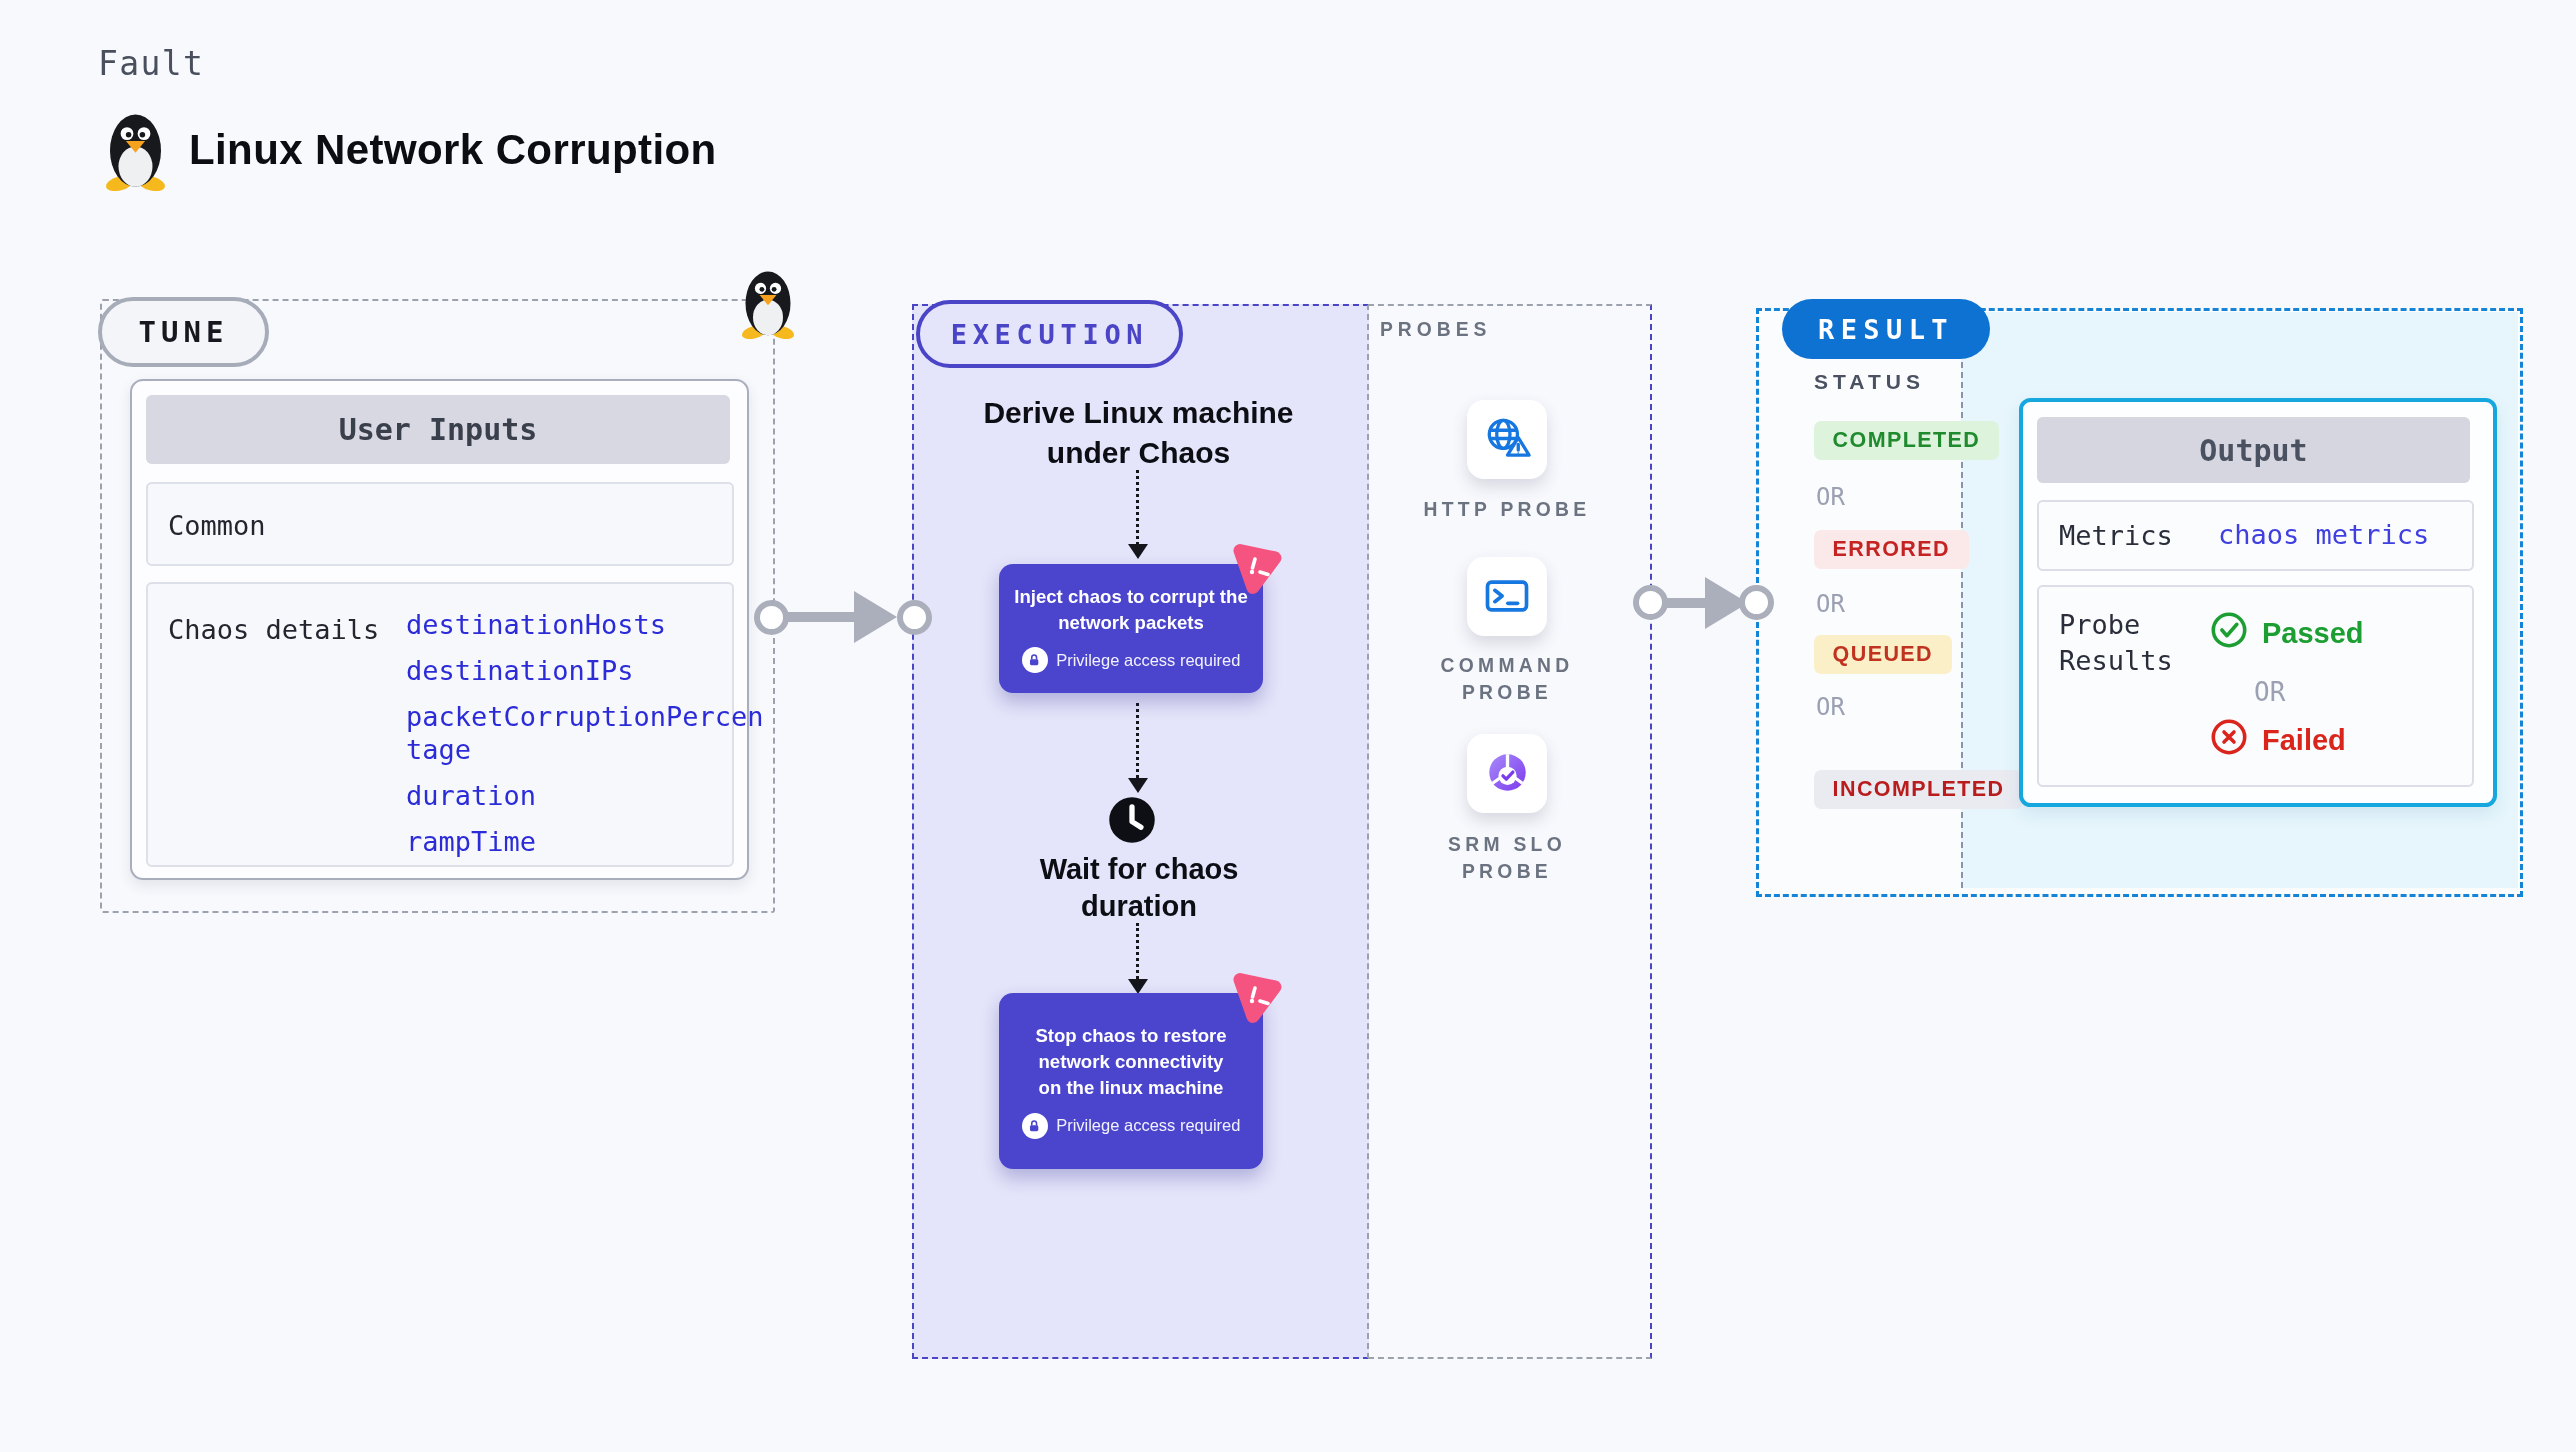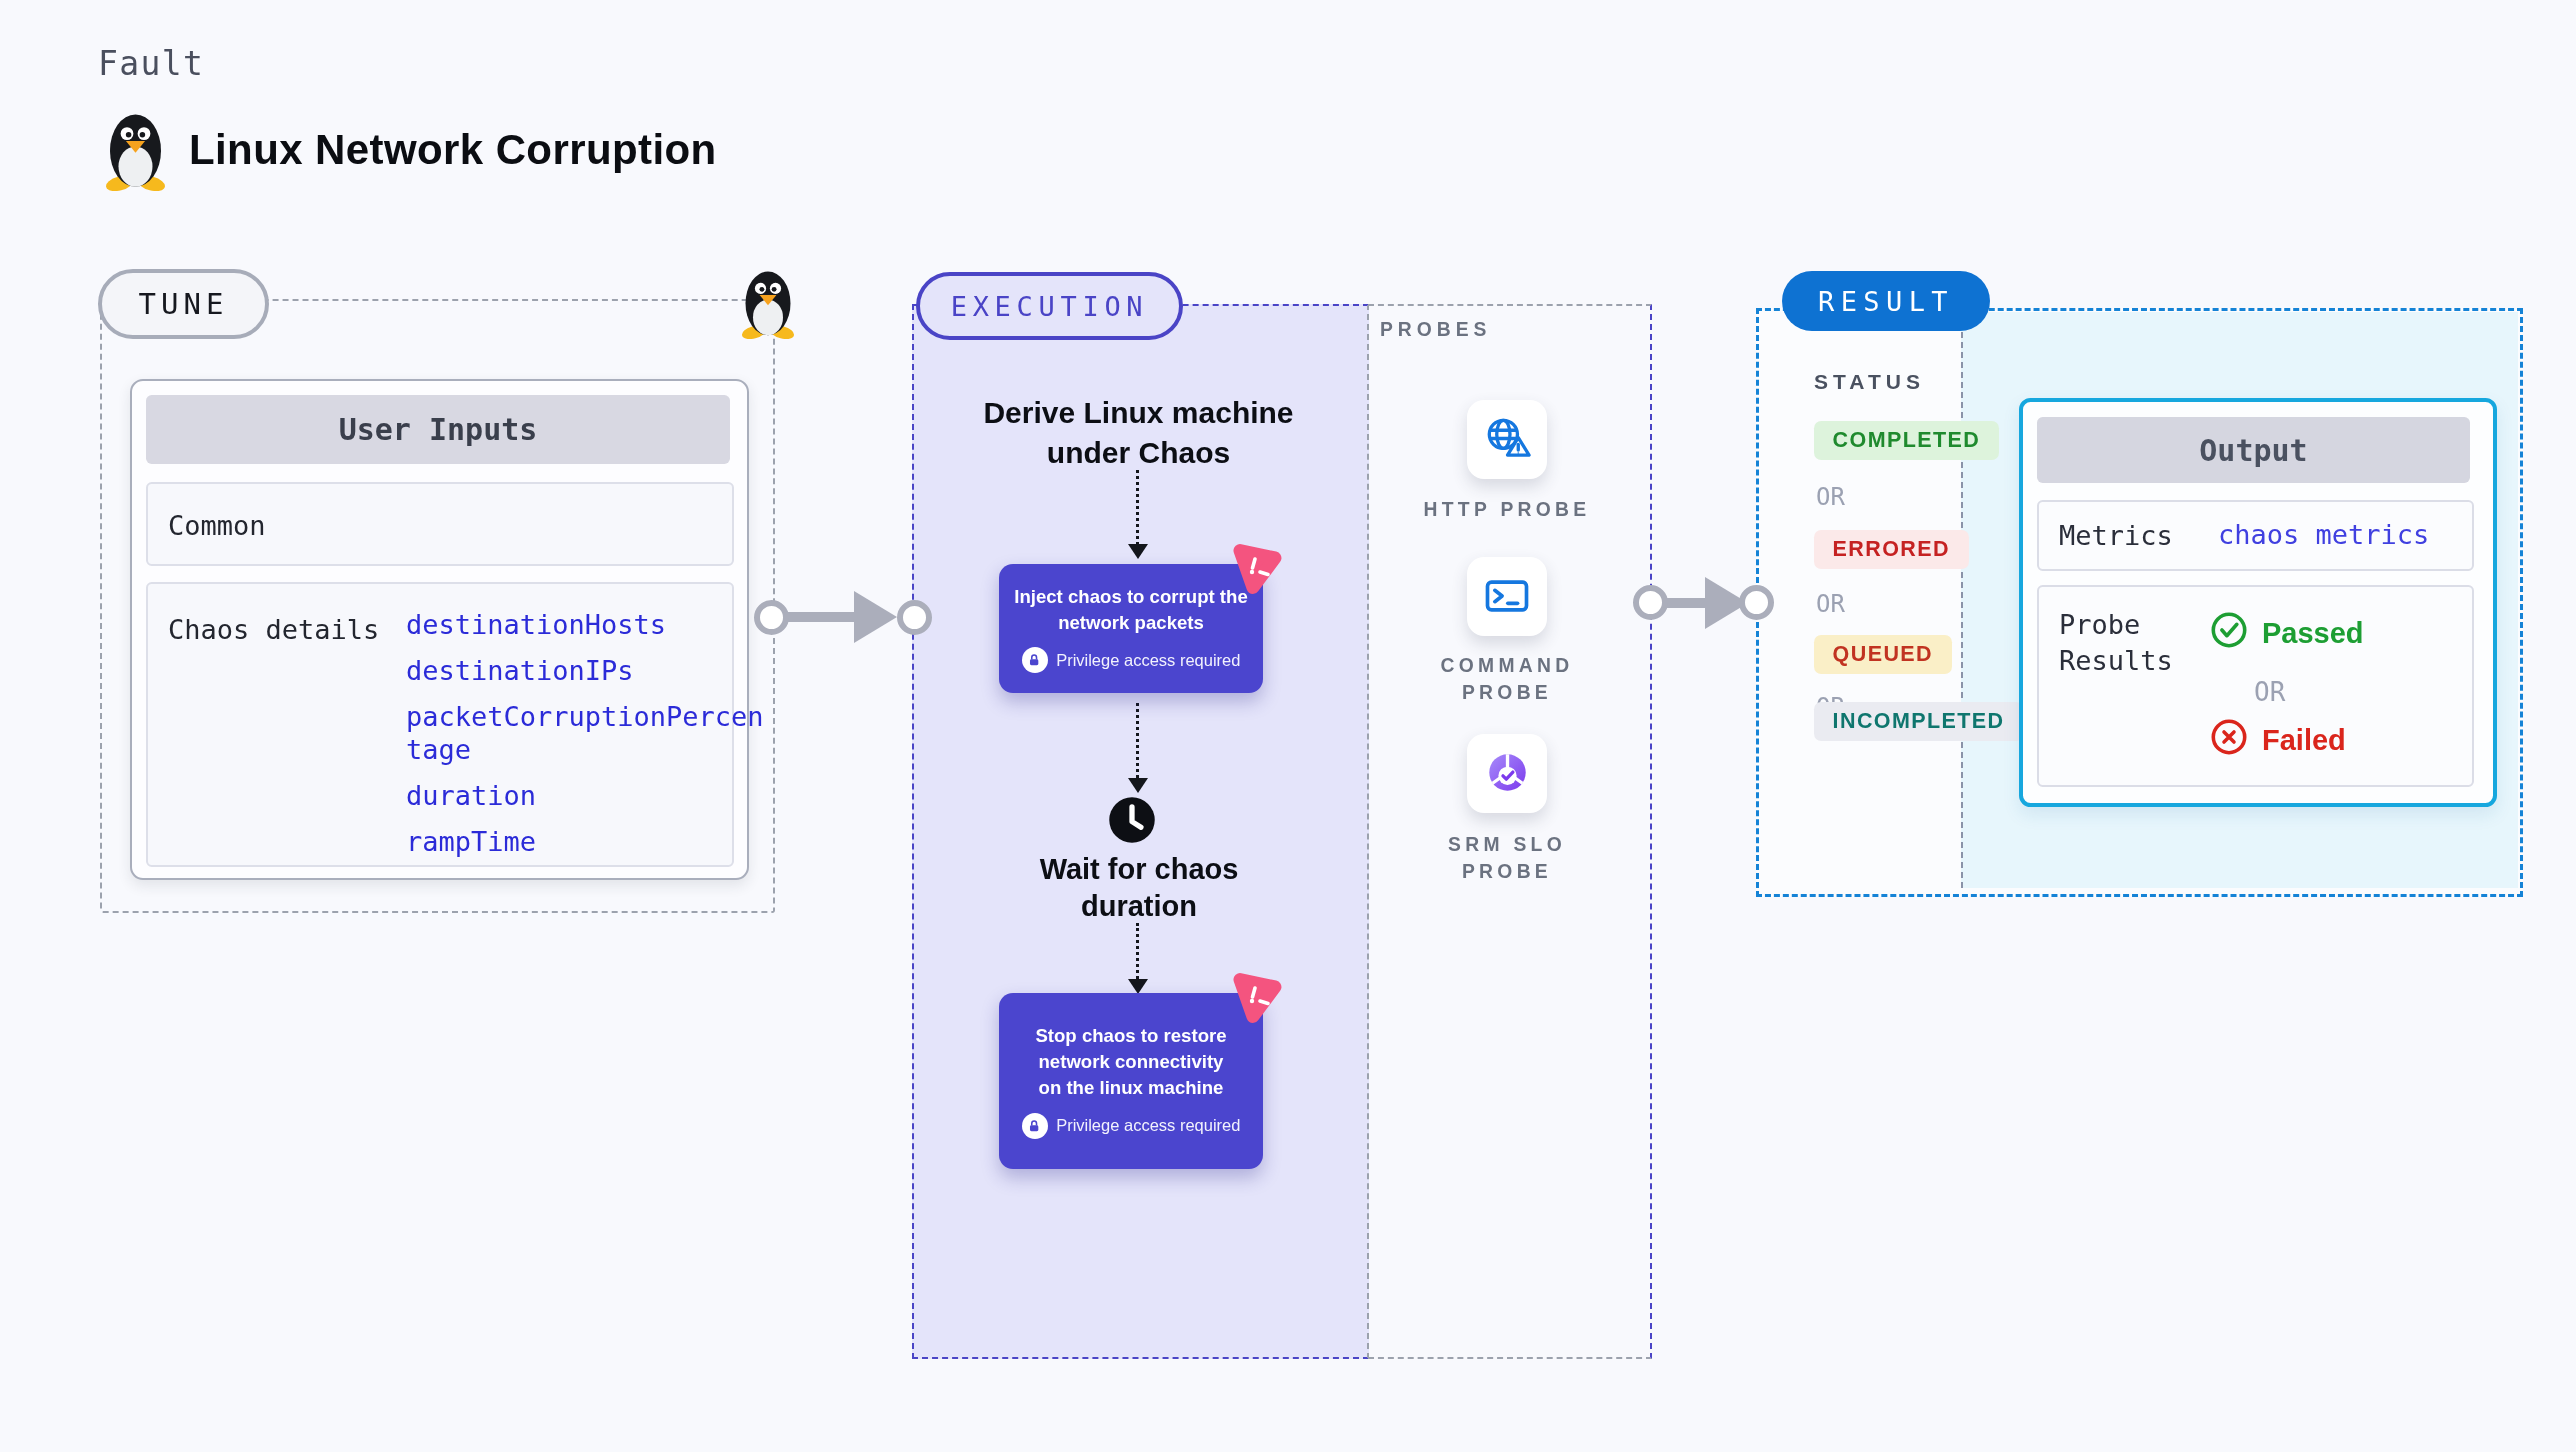--- a/index.html
+++ b/index.html
@@ -8,21 +8,21 @@
   .abs{position:absolute;}
 
   
   .kicker{left:98px;top:44px;font-family:"DejaVu Sans Mono",monospace;font-size:33px;
           color:#4A4F5E;letter-spacing:1.4px;}
   .title-row{left:98px;top:106px;display:flex;align-items:center;gap:16px;}
   .title{font-size:42px;font-weight:bold;color:#0B0D12;letter-spacing:0.4px;}
 
   
   .pill{position:absolute;border-radius:50px;display:flex;align-items:center;justify-content:center;
-        font-family:"DejaVu Sans Mono",monospace;font-weight:normal;z-index:6;}
+        font-family:"DejaVu Sans Mono",monospace;font-weight:bold;z-index:6;margin-top:28px;}
   .tune-pill{left:98px;top:269px;width:163px;height:62px;background:#F4F5F9;
              border:4.3px solid #A7ACB9;font-size:29px;color:#16181F;letter-spacing:5px;}
   .exec-pill{left:916px;top:272px;width:259px;height:60px;background:#E4E4FA;
              border:4.3px solid #4A44C6;font-size:27px;color:#4A44C6;letter-spacing:5.7px;}
   .result-pill{left:1782px;top:271px;width:208px;height:60px;background:#0E72D2;
                color:#FFFFFF;font-size:27px;letter-spacing:6.4px;}
 
   
   .tune-box{left:100px;top:299px;width:671px;height:610px;border:2.9px dashed #9CA2AD;border-radius:2.9px;}
   .tux-corner{left:735px;top:264px;z-index:6;}
@@ -87,21 +87,21 @@
   .result-outer{left:1756px;top:308px;width:761px;height:583px;border:3.6px dashed #1583D6;
                 background:#FBFCFE;}
   .result-cyan{left:1961px;top:312px;width:555px;height:576px;background:#E7F6FC;
                border-left:2.1px dashed #8A93A8;}
   .status-title{left:1814px;top:370px;font-size:21px;font-weight:bold;color:#4A5160;letter-spacing:5px;}
   .badge{position:absolute;left:1814px;padding:7.2px 18.6px;border-radius:7.2px;font-size:21.5px;
          font-weight:bold;letter-spacing:1.4px;white-space:nowrap;}
   .b-completed{top:421px;background:#DDF3DC;color:#1F8A2E;}
   .b-errored{top:530px;background:#FBE9E9;color:#C52222;}
   .b-queued{top:635px;background:#FAEFC7;color:#C13321;}
-  .b-incompleted{top:702px;background:#EAEBF1;color:#0f766e;}
+  .b-incompleted{top:770px;background:#EAEBF1;color:#b91c1c;}
   .or{position:absolute;left:1816px;font-family:"DejaVu Sans Mono",monospace;font-size:24px;color:#9BA1B2;}
   .or1{top:483px;} .or2{top:590px;} .or3{top:693px;}
 
   .output-card{left:2019px;top:398px;width:470px;height:401px;background:#FDFEFF;
                border:4.3px solid #16A7DE;border-radius:11.5px;box-shadow:0 7.2px 17px rgba(20,100,160,.10);}
   .output-header{left:2037px;top:417px;width:433px;height:66px;background:#D5D6E0;border-radius:5.7px;
                  display:flex;align-items:center;justify-content:center;
                  font-family:"DejaVu Sans Mono",monospace;font-weight:bold;font-size:30px;color:#4A5160;}
   .out-row{position:absolute;left:2037px;width:433px;background:#FBFCFE;border:2.1px solid #DBDDE7;border-radius:5.7px;}
   .row-metrics{top:500px;height:67px;}

